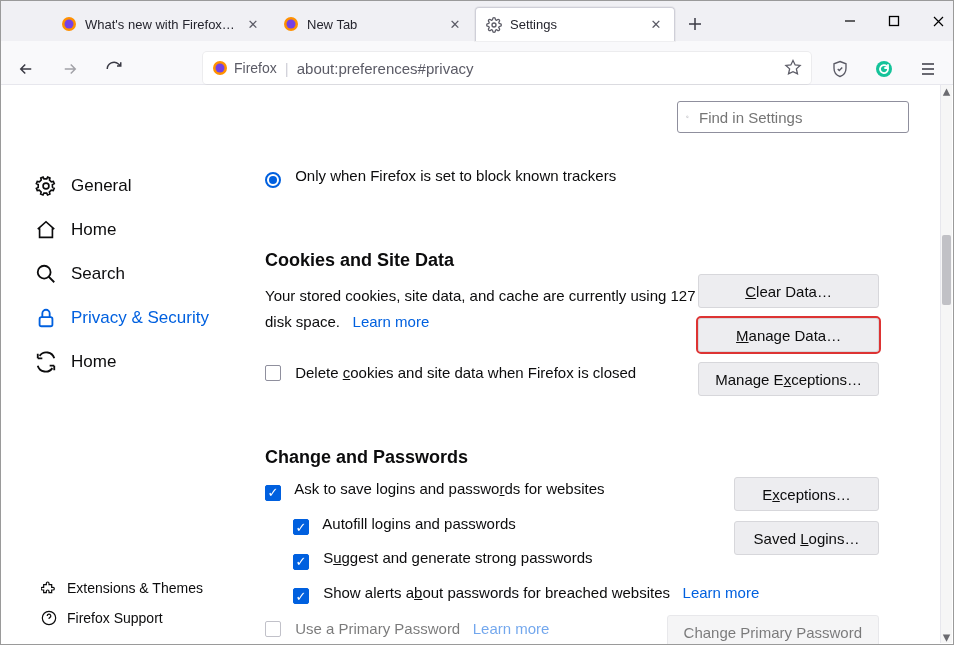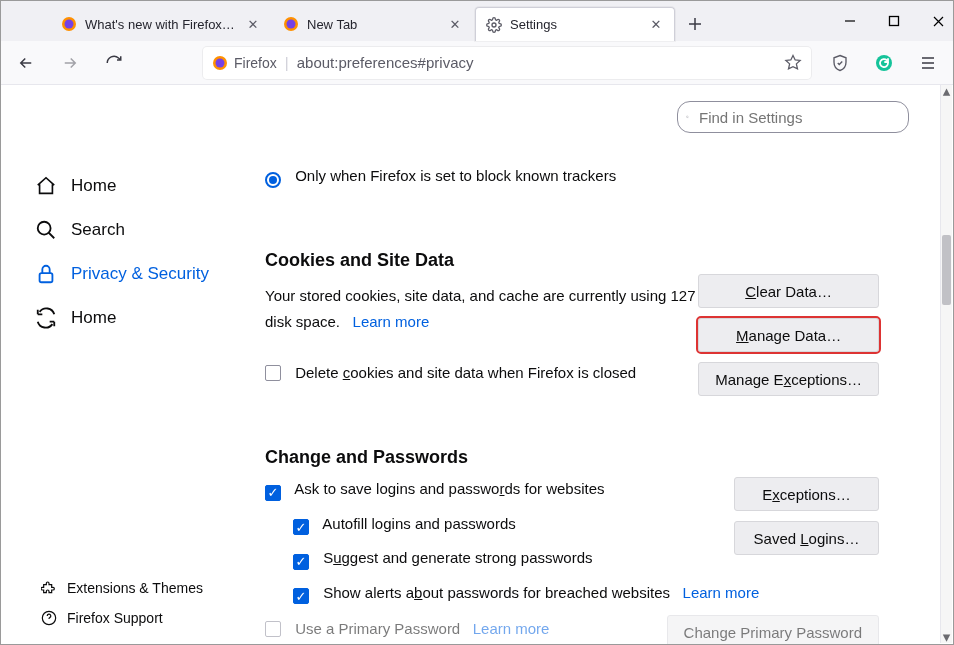--- a/index.html
+++ b/index.html
@@ -21,21 +21,21 @@
   .titlebar{height:40px;background:var(--win-bg);display:flex;align-items:flex-end;padding:0 8px 0 50px;gap:2px;position:relative}
   .tab{display:flex;align-items:center;gap:8px;height:34px;padding:0 10px 0 10px;max-width:220px;min-width:200px;font-size:13px;color:#25252e;border-radius:4px 4px 0 0}
   .tab.active{background:#fff;border:1px solid #cfcfd8;border-bottom:none;box-shadow:0 0 0 1px rgba(0,0,0,.04)}
   .tab .label{flex:1;overflow:hidden;text-overflow:ellipsis;white-space:nowrap}
   .close{width:16px;height:16px;display:flex;align-items:center;justify-content:center;color:#5b5b66}
   .newtab{width:28px;height:28px;display:flex;align-items:center;justify-content:center;color:#3a3a44;margin-left:4px;margin-bottom:3px}
   .wincontrols{position:absolute;right:6px;top:0;height:40px;display:flex;align-items:center;gap:26px}
   .winbtn{width:18px;height:18px;display:flex;align-items:center;justify-content:center;color:#1c1c1c}
 
   
-  .navbar{height:44px;background:var(--toolbar);display:flex;align-items:center;padding:0 10px;gap:14px;border-bottom:1px solid #e7e7ed}
+  .navbar{height:44px;background:var(--toolbar);display:flex;align-items:flex-end;padding:0 10px;gap:14px;border-bottom:1px solid #e7e7ed}
   .navbtn{width:30px;height:30px;display:flex;align-items:center;justify-content:center;color:#5b5b66}
   .navbtn.disabled{opacity:.45}
   .urlbar{flex:1;max-width:610px;height:32px;background:#fff;border:1px solid transparent;display:flex;align-items:center;border-radius:4px;padding:0 8px;gap:8px;margin-left:60px;box-shadow:0 0 0 1px rgba(0,0,0,.05)}
   .urlbar .identity{display:flex;align-items:center;gap:6px;color:#5b5b66;font-size:14px;white-space:nowrap}
   .urlbar .addr{flex:1;font-size:15px;color:#5b5b66;white-space:nowrap}
   .urlbar .star{color:#5b5b66}
   .toolbar-right{display:flex;align-items:center;gap:14px;margin-left:auto}
 
   
   .content{position:absolute;top:84px;left:0;right:14px;bottom:0;display:flex;background:#fff}
@@ -47,21 +47,21 @@
   .sidebar{width:248px;padding:90px 0 0 34px;position:relative}
   .sidebar-list{display:flex;flex-direction:column;gap:22px}
   .side-item{display:flex;align-items:center;gap:14px;font-size:17px;color:#0c0c0d;cursor:pointer}
   .side-item.selected{color:var(--blue)}
   .side-item .ico{width:22px;height:22px;display:flex;align-items:center;justify-content:center}
   .sidebar-bottom{position:absolute;bottom:18px;left:40px;display:flex;flex-direction:column;gap:14px;font-size:14px;color:#0c0c0d}
   .sidebar-bottom .row{display:flex;align-items:center;gap:10px}
 
   .main{flex:1;padding:16px 30px 0 16px;position:relative;overflow:hidden}
   .searchwrap{display:flex;justify-content:flex-end}
-  .searchbox{width:232px;height:32px;border:1px solid #8f8f9d;border-radius:13px;background:#fff;display:flex;align-items:center;gap:8px;padding:0 8px;color:#757580}
+  .searchbox{width:232px;height:32px;border:1px solid #8f8f9d;border-radius:3px;background:#fff;display:flex;align-items:center;gap:8px;padding:0 8px;color:#757580}
   .searchbox input{border:none;outline:none;flex:1;font-size:15px;color:#333;background:transparent}
 
   .section{margin-top:38px}
   h2{font-size:18px;font-weight:600;margin:0 0 12px}
   .radio{width:16px;height:16px;border:2px solid var(--blue);border-radius:50%;display:inline-flex;align-items:center;justify-content:center;margin-right:10px;vertical-align:-3px}
   .radio .dot{width:8px;height:8px;border-radius:50%;background:var(--blue)}
   .chk{width:16px;height:16px;border:1px solid #8f8f9d;border-radius:2px;display:inline-flex;align-items:center;justify-content:center;margin-right:10px;vertical-align:-3px;background:#fff}
   .chk.checked{background:var(--blue);border-color:var(--blue)}
   .chk.checked::after{content:"✓";color:#fff;font-size:13px;line-height:1}
   .row{display:flex;align-items:center;gap:6px}
@@ -188,20 +188,29 @@
   </div>
 </div>
 
 <div class="content">
 
   <div class="sidebar">
     <div class="sidebar-list">
       <div class="side-item">
         <span class="ico">
           <svg width="22" height="22" viewBox="0 0 24 24" fill="none" stroke="#0c0c0d" stroke-width="1.8">
+                <circle cx="12" cy="12" r="3.2"></circle>
+                <path d="M19 13.5v-3l2-1-1-2.5-2.2.5-2-2 .5-2.2-2.5-1-1 2h-3l-1-2-2.5 1 .5 2.2-2 2L2.5 7l-1 2.5 2 1v3l-2 1 1 2.5 2.2-.5 2 2-.5 2.2 2.5 1 1-2h3l1 2 2.5-1-.5-2.2 2-2 2.2.5 1-2.5-2-1z"></path>
+              </svg>
+        </span>
+        <span>General</span>
+      </div>
+      <div class="side-item">
+        <span class="ico">
+          <svg width="22" height="22" viewBox="0 0 24 24" fill="none" stroke="#0c0c0d" stroke-width="1.8">
                 <path d="M3 11l9-8 9 8M5 10v10h14V10"></path>
               </svg>
         </span>
         <span>Home</span>
       </div>
       <div class="side-item">
         <span class="ico">
           <svg width="22" height="22" viewBox="0 0 24 24" fill="none" stroke="#0c0c0d" stroke-width="2">
                 <circle cx="10" cy="10" r="7"></circle>
                 <path d="M21 21l-6-6"></path>

